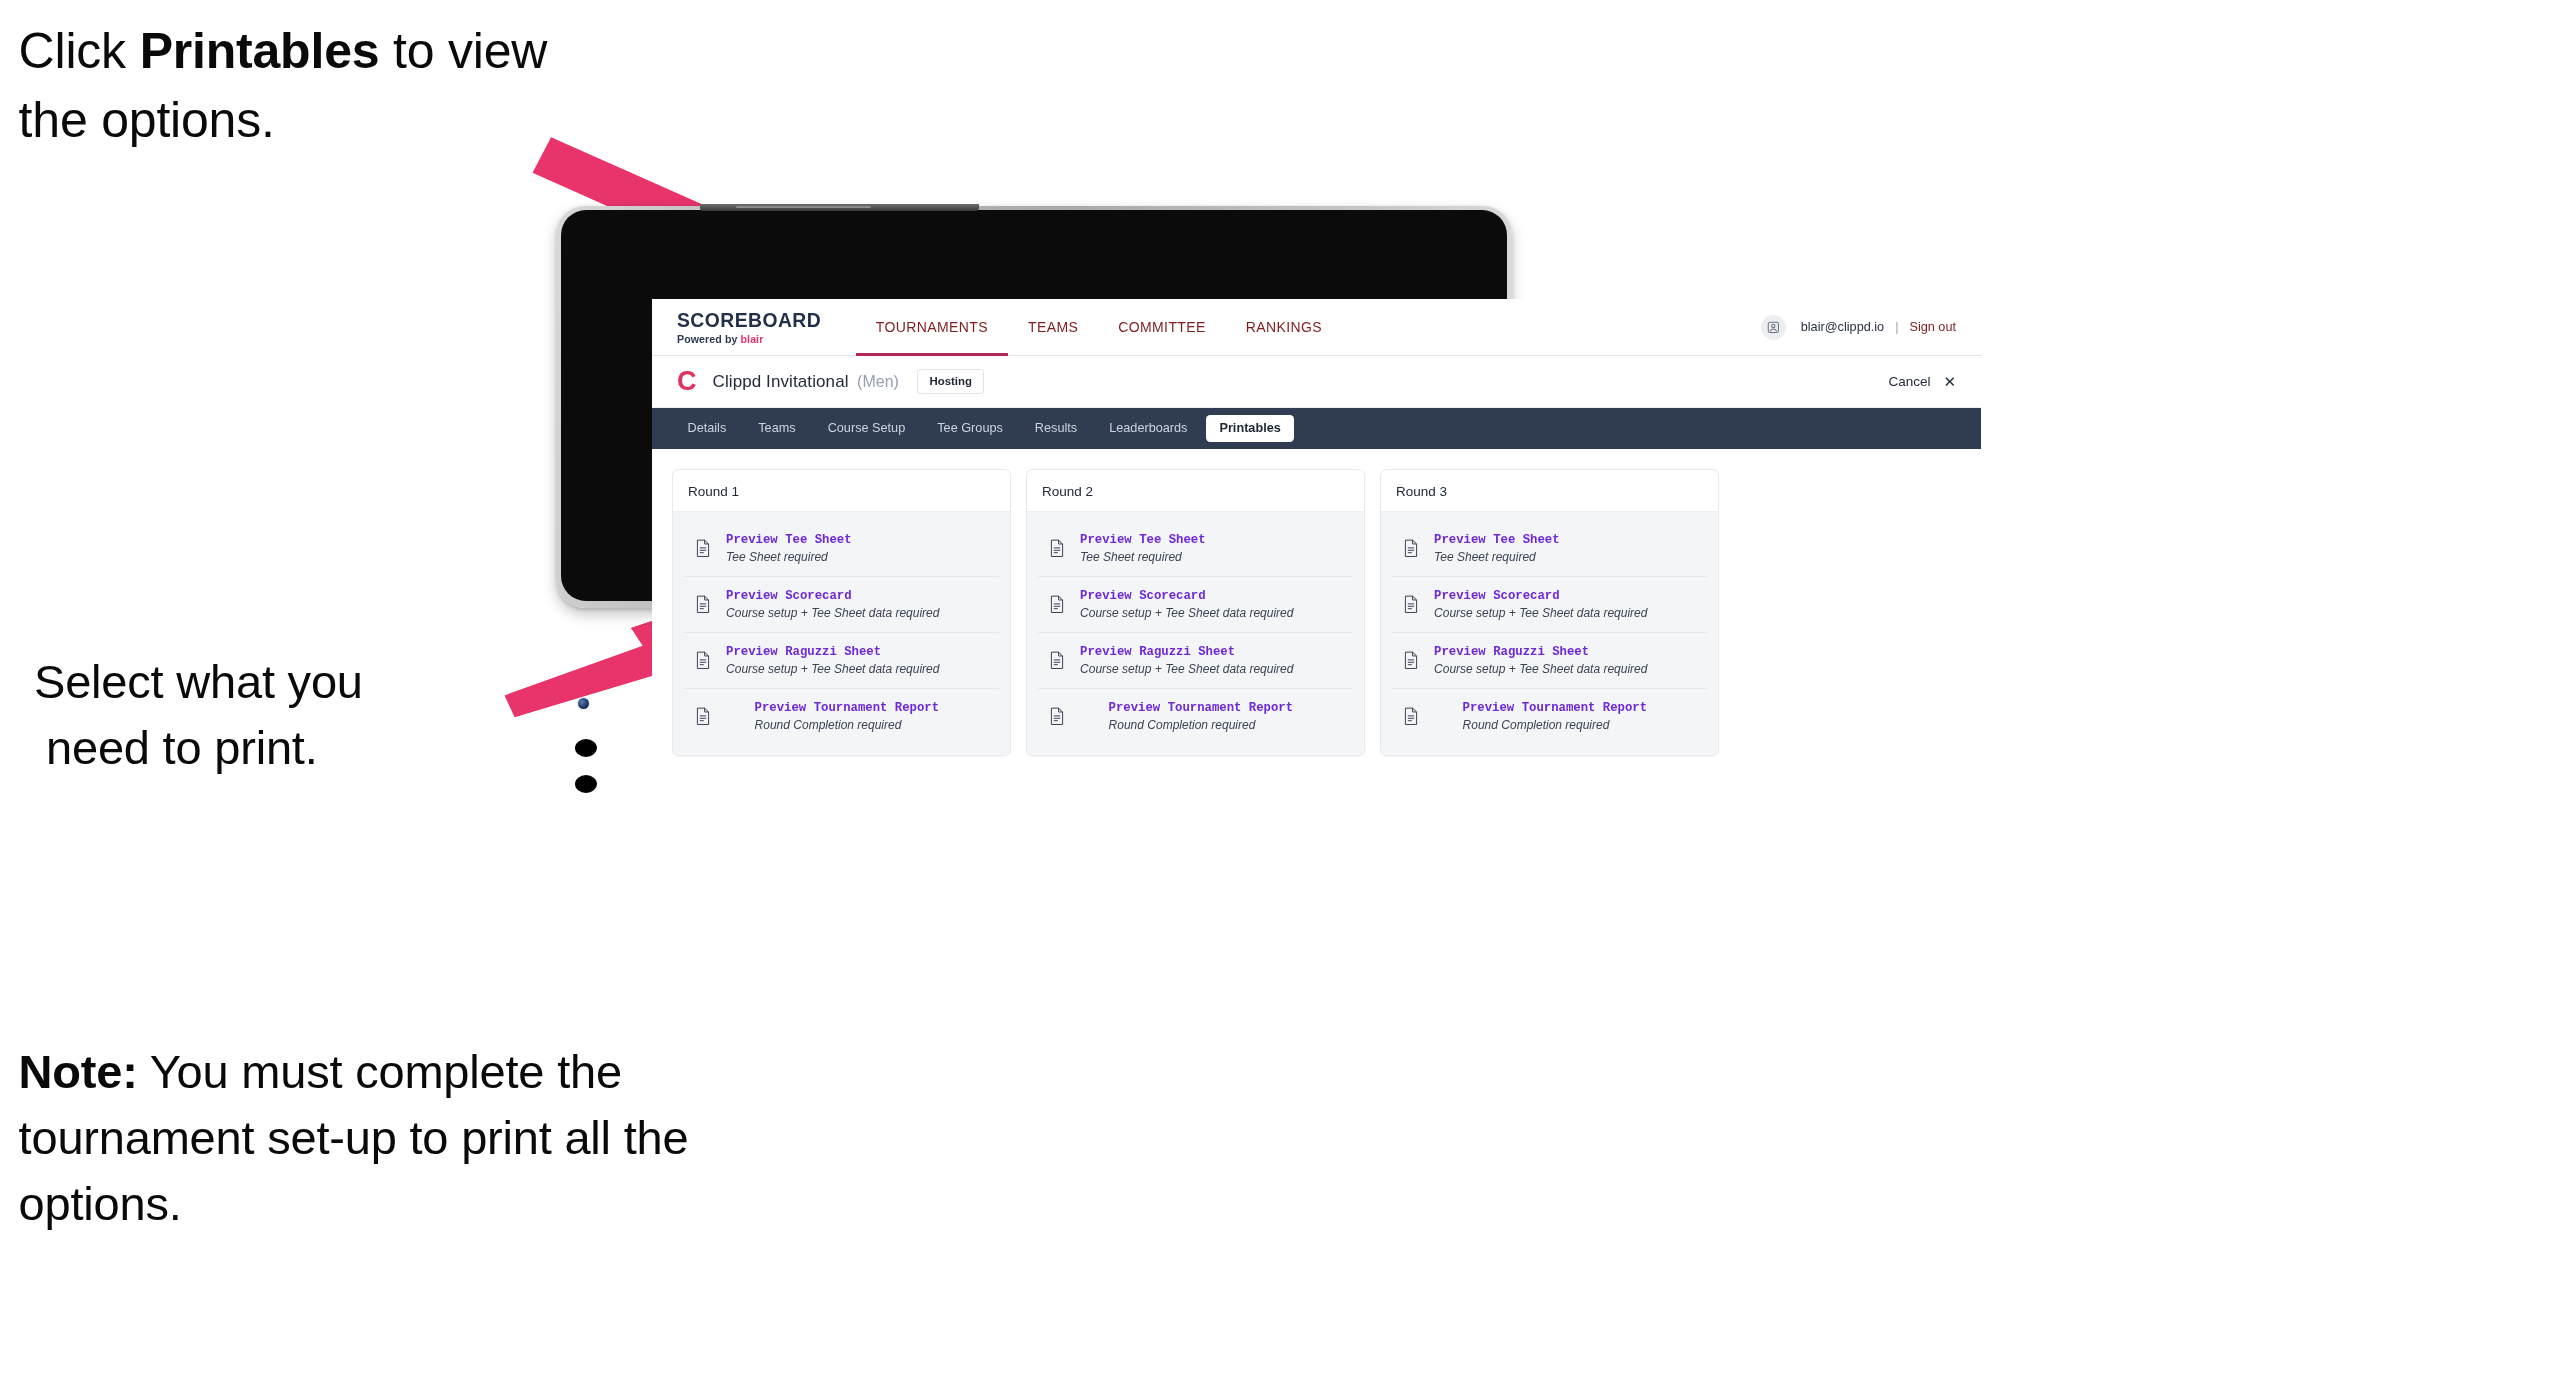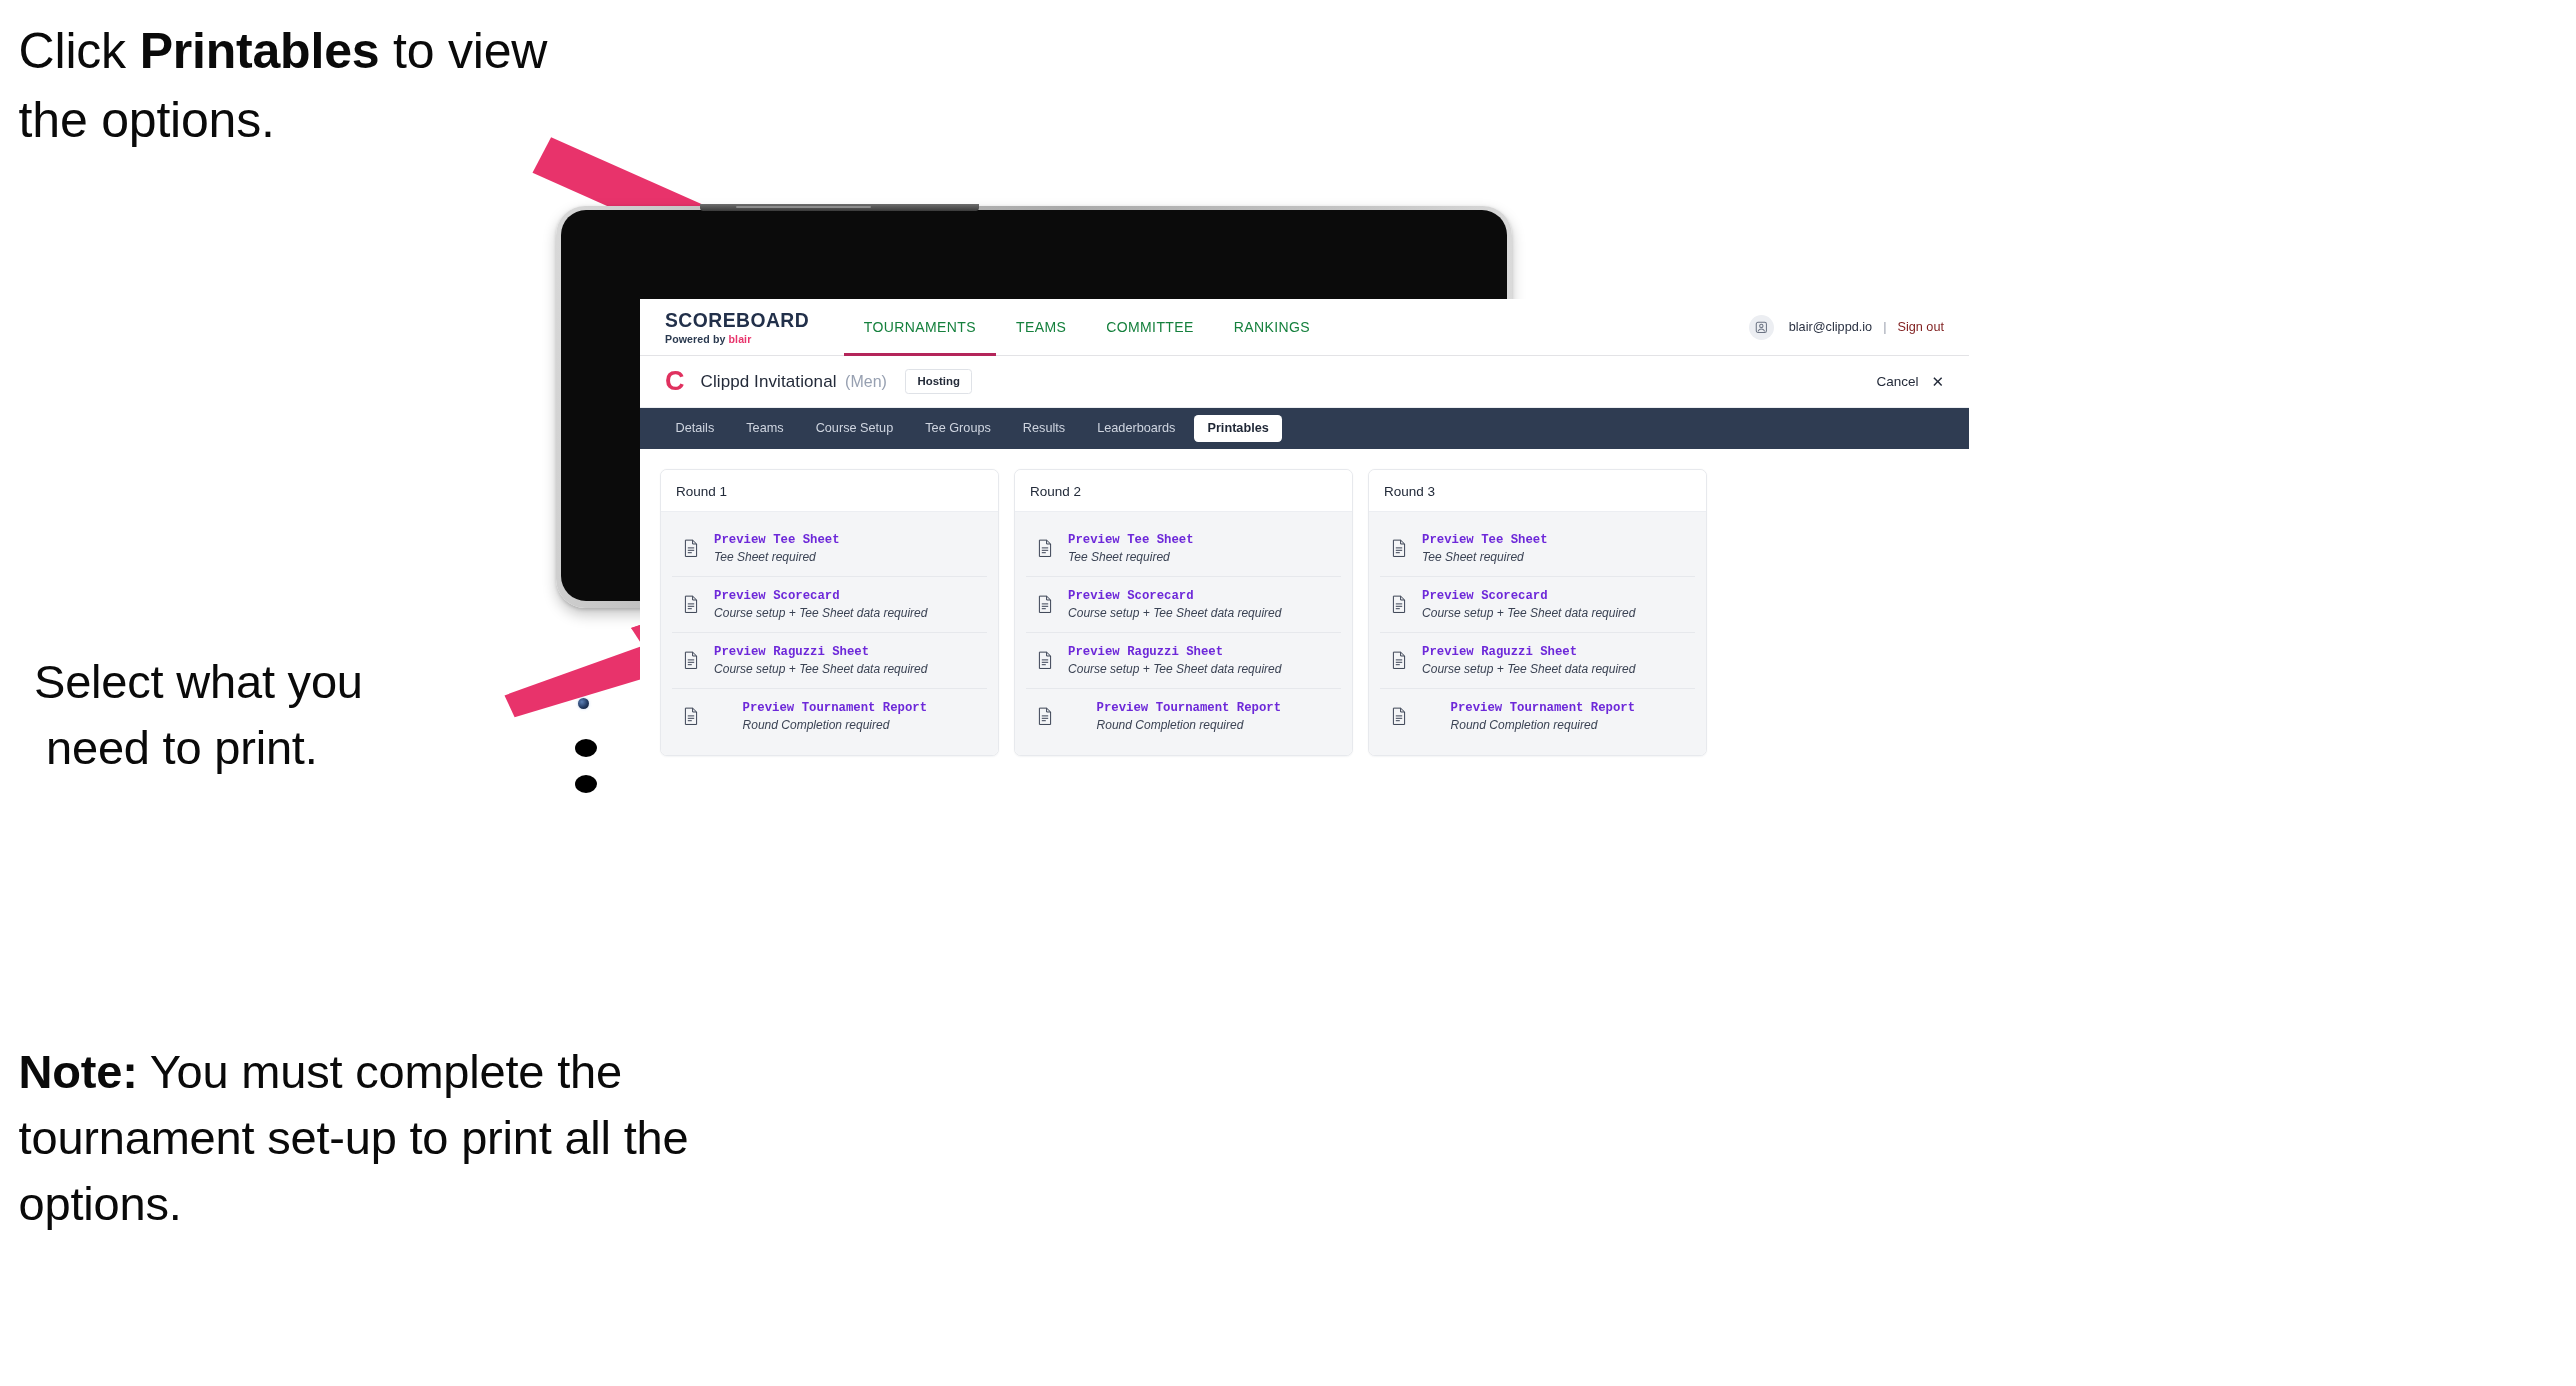--- a/index.html
+++ b/index.html
@@ -128,21 +128,21 @@
     top: 569px;
     width: 22px;
     height: 18px;
     background: #000000;
     border-radius: 50%;
   }
 
   
   #screen {
     position: absolute;
-    left: 84px;
+    left: 96px;
     top: 93px;
     width: 1329px;
     height: 788px;
     background: #ffffff;
     overflow: hidden;
   }
   #app {
     width: 1329px;
     height: 788px;
     background: #ffffff;
@@ -191,21 +191,21 @@
   .topnav {
     display: flex;
     align-items: stretch;
   }
   .topnav-item {
     display: flex;
     align-items: center;
     padding: 0 20px;
     font-size: 14px;
     letter-spacing: 0.4px;
-    color: #15803d;
+    color: #7f1d1d;
     cursor: pointer;
     position: relative;
   }
   .topnav-item.active::after {
     content: "";
     position: absolute;
     left: 0; right: 0; bottom: -0.8px;
     height: 2.5px;
     background: #b4255a;
   }

